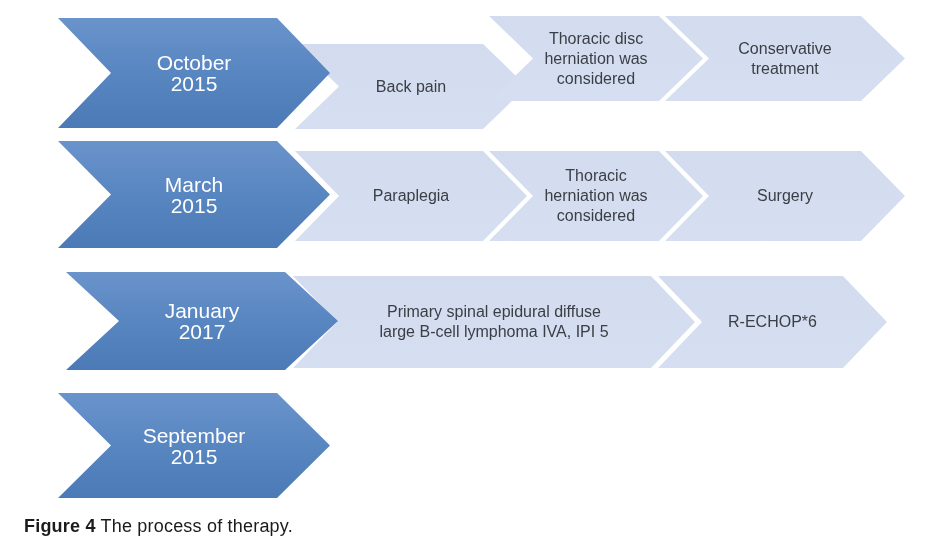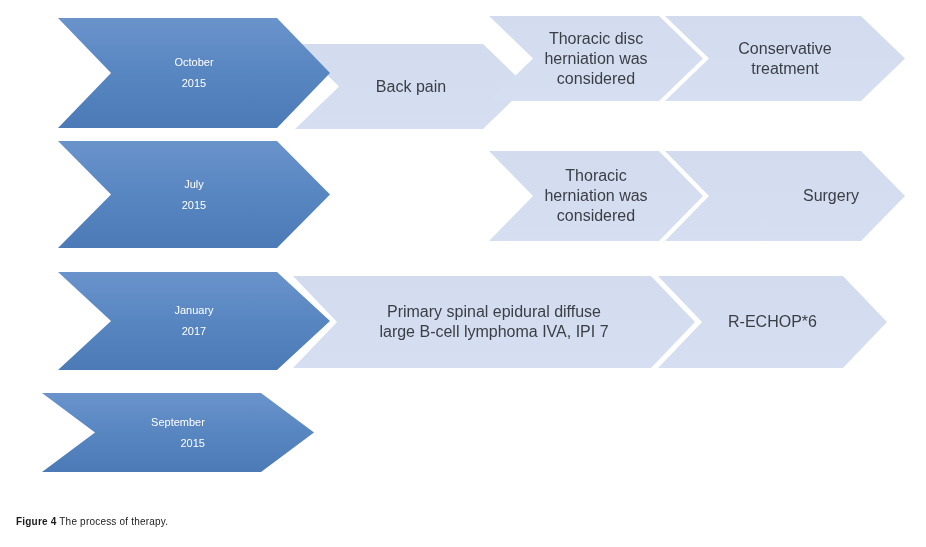--- a/index.html
+++ b/index.html
@@ -24,30 +24,30 @@
     clip-path: polygon(0 0, calc(100% - 53px) 0, 100% 50%, calc(100% - 53px) 100%, 0 100%, 53px 50%);
     padding: 0 53px;
     color: var(--period-text, #ffffff);
   }
   .chev.light {
     background: linear-gradient(180deg, var(--light, #d3dcee) 0%, #d6dff1 100%);
     clip-path: polygon(0 0, calc(100% - 44px) 0, 100% 50%, calc(100% - 44px) 100%, 0 100%, 44px 50%);
     padding: 0 46px;
     color: var(--step-text, #3a3e45);
   }
-  .period-text { font-size: 11px; line-height: 21px; }
+  .period-text { font-size: 21px; line-height: 21px; }
   .period-text span { display: block; }
   .step-text { font-size: 16px; line-height: 20px; display: inline-block; }
   .step-text.narrow { max-width: 252px; }
   .caption {
     position: absolute;
-    left: 16px;
+    left: 24px;
     top: 516px;
     margin: 0;
-    font-size: 10px;
+    font-size: 18px;
     color: #1b1b1b;
     letter-spacing: 0.2px;
   }
   .caption strong { font-weight: bold; }
 </style>
 </head>
 <body>
 
 <div class="canvas">
 
@@ -60,47 +60,50 @@
   <div class="chev light" style="left:665px; top:16px; width:240px; height:85px;">
     <span class="step-text">Conservative treatment</span>
   </div>
   <div class="chev blue" style="left:58px; top:18px; width:272px; height:110px;">
     <div class="period-text">
       <span>October</span>
       <span>2015</span>
     </div>
   </div>
 
+  <div class="chev light" style="left:295px; top:151px; width:232px; height:90px;">
+    <span class="step-text">Paraplegia</span>
+  </div>
   <div class="chev light" style="left:489px; top:151px; width:214px; height:90px;">
     <span class="step-text">Thoracic herniation was considered</span>
   </div>
-  <div class="chev light" style="left:665px; top:151px; width:240px; height:90px;justify-content:flex-end;">
+  <div class="chev light" style="left:665px; top:151px; width:240px; height:90px;">
     <span class="step-text">Surgery</span>
   </div>
   <div class="chev blue" style="left:58px; top:141px; width:272px; height:107px;">
     <div class="period-text">
-      <span>July</span>
+      <span>March</span>
       <span>2015</span>
     </div>
   </div>
 
   <div class="chev light" style="left:293px; top:276px; width:402px; height:92px;">
-    <span class="step-text narrow">Primary spinal epidural diffuse large B-cell lymphoma IVA, IPI 7</span>
+    <span class="step-text narrow">Primary spinal epidural diffuse large B-cell lymphoma IVA, IPI 5</span>
   </div>
   <div class="chev light" style="left:658px; top:276px; width:229px; height:92px;justify-content:center;">
     <span class="step-text">R-ECHOP*6</span>
   </div>
-  <div class="chev blue" style="left:58px; top:272px; width:272px; height:98px;">
+  <div class="chev blue" style="left:66px; top:272px; width:272px; height:98px;">
     <div class="period-text">
       <span>January</span>
       <span>2017</span>
     </div>
   </div>
 
-  <div class="chev blue" style="left:42px; top:393px; width:272px; height:79px;text-align:right;">
+  <div class="chev blue" style="left:58px; top:393px; width:272px; height:105px;">
     <div class="period-text">
       <span>September</span>
       <span>2015</span>
     </div>
   </div>
 
   <p class="caption"><strong>Figure 4</strong> <span>The process of therapy.</span></p>
 
 </div>
 

